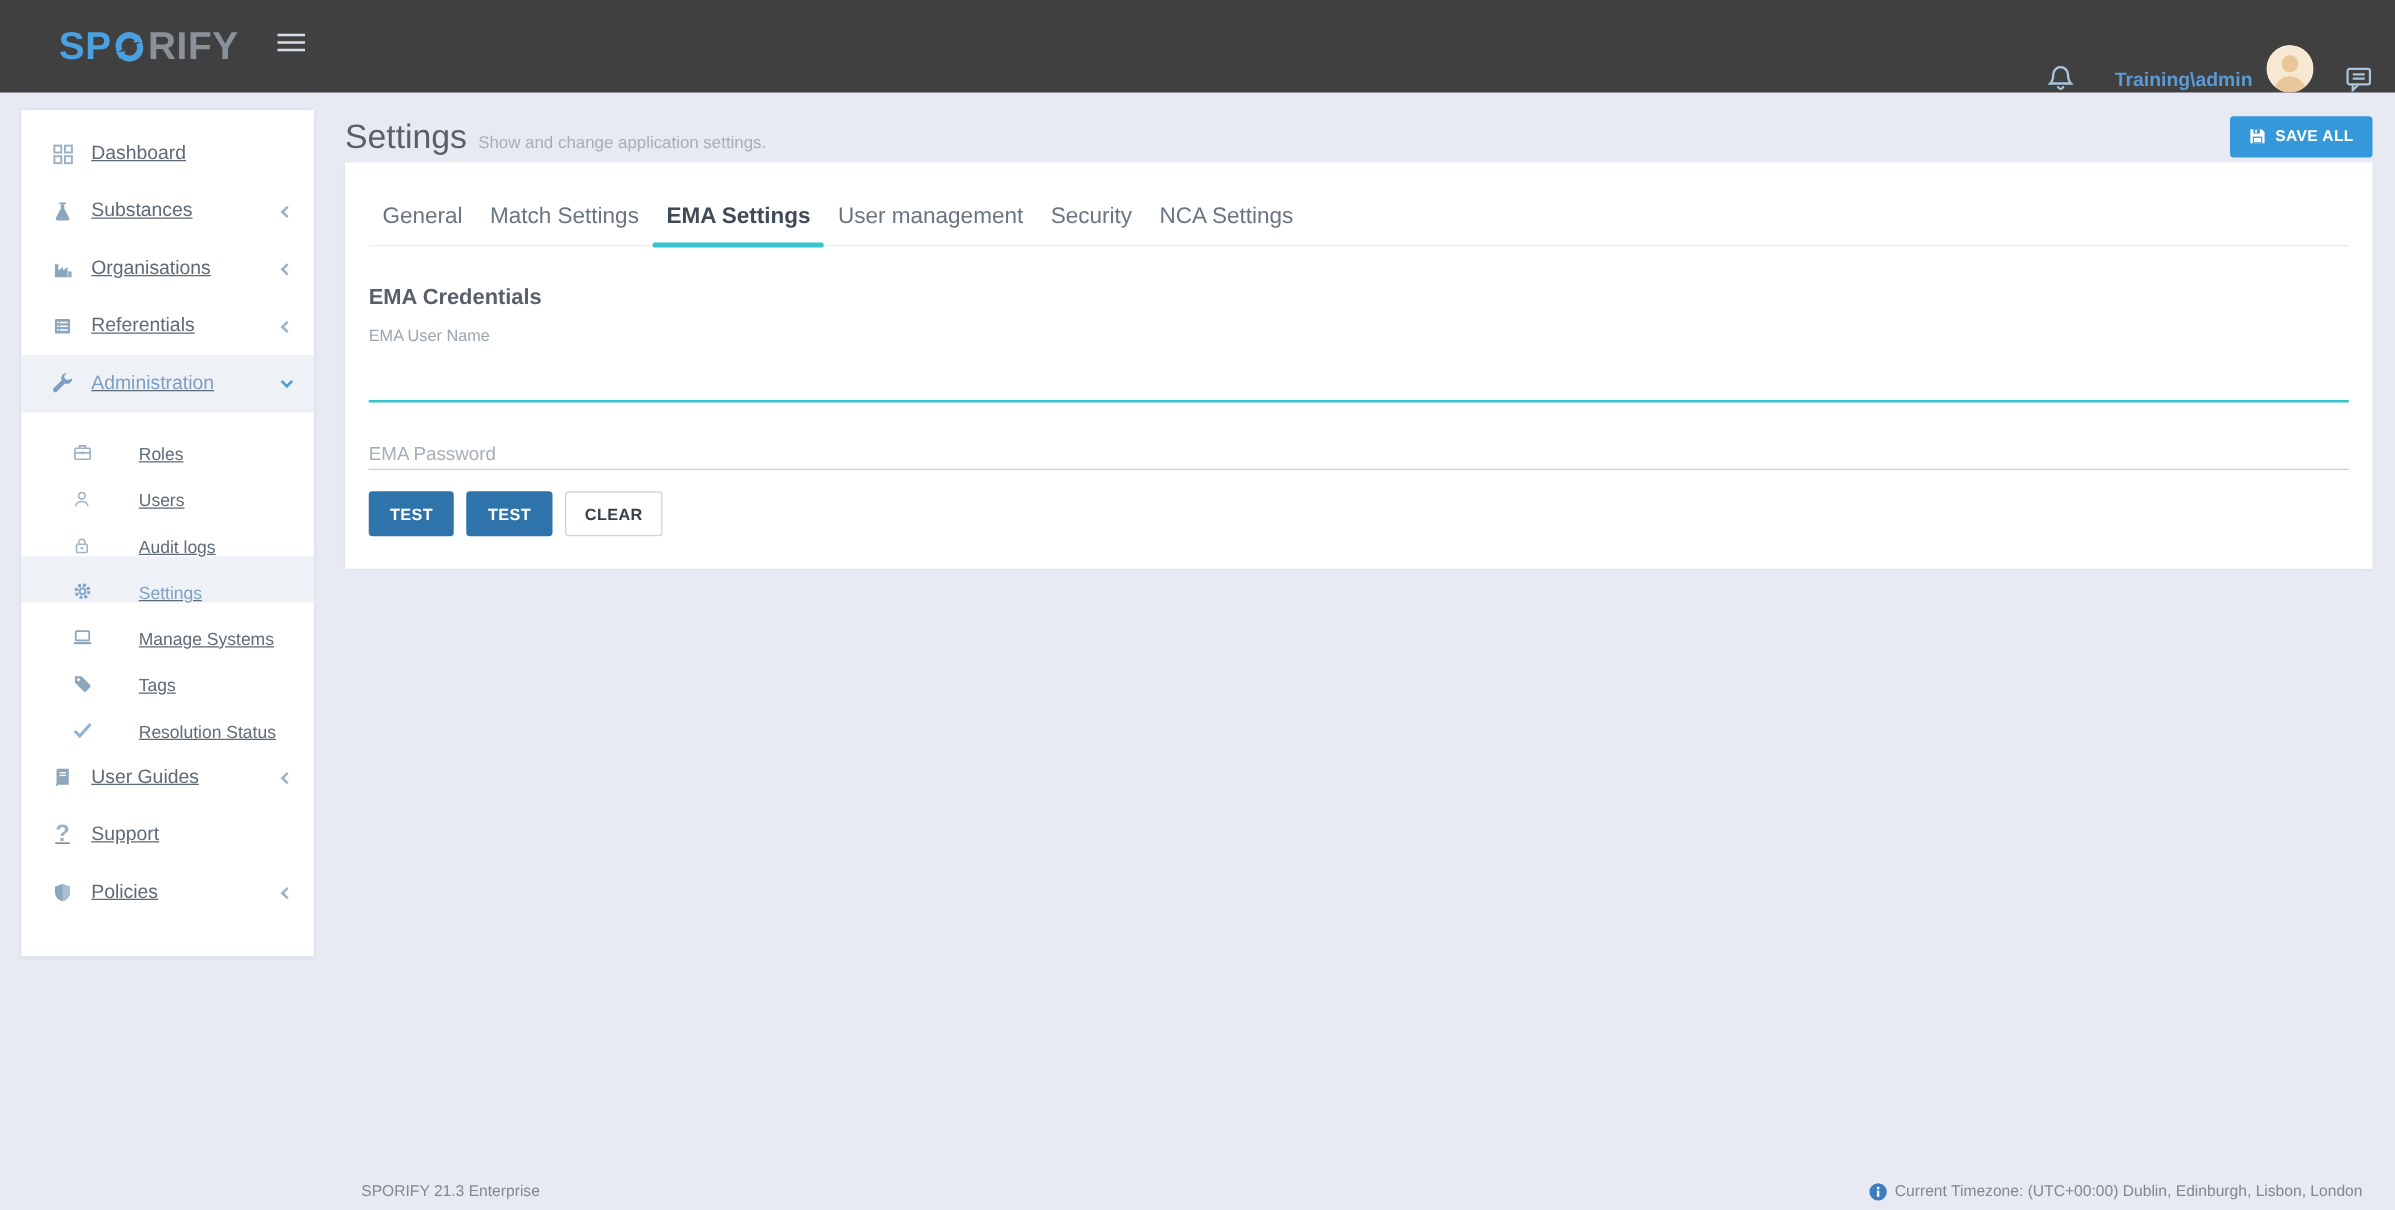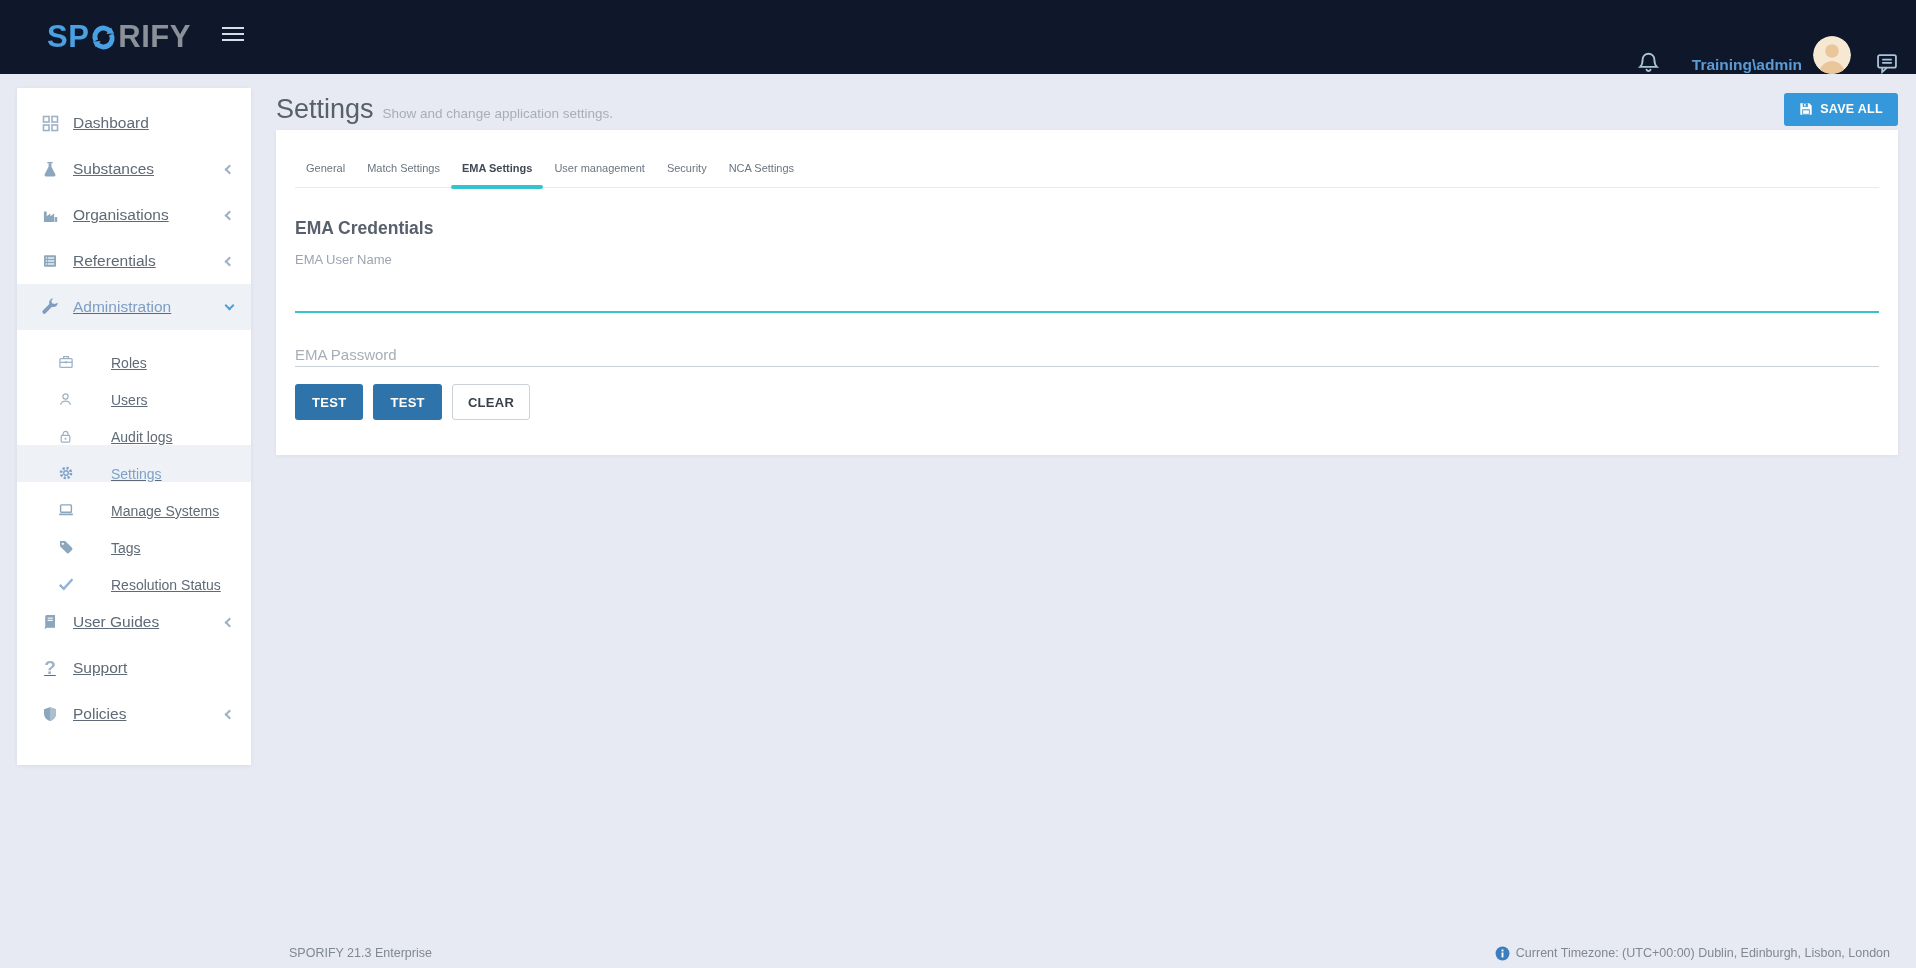--- a/index.html
+++ b/index.html
@@ -4,21 +4,21 @@
 <style>
   * { box-sizing: border-box; margin: 0; padding: 0; }
   html,body { width:1916px; height:968px; }
   body {
     position: relative; overflow: hidden;
     background: #e7eaf2;
     font-family: "Liberation Sans", sans-serif;
     color: #5e6a76;
   }
   
-  .topbar { position:absolute; top:0; left:0; right:0; height:74px; background:#0f172a; z-index:5; }
+  .topbar { position:absolute; top:0; left:0; right:0; height:74px; background:#404040; z-index:5; }
   .logo { position:absolute; left:47px; top:50%; transform:translateY(-50%);
           display:flex; align-items:center; font-weight:700; font-size:31px; letter-spacing:.5px; cursor:pointer; }
   .logo-sp { color:#4aa0e0; }
   .logo-rify { color:#8b9199; }
   .logo-o { margin:0 1px; }
   .hamburger { position:absolute; left:222px; top:27px; width:22px; cursor:pointer; }
   .hamburger i { display:block; height:2px; background:#d6dfe9; margin-bottom:4px; }
   .topbar-right { position:absolute; right:18px; top:0; height:74px; display:flex; align-items:flex-end; }
   .bell { margin-right:32px; cursor:pointer; display:flex; }
   .username { color:#5b9bd5; font-weight:700; font-size:15.5px; margin-right:11px; cursor:pointer; }
@@ -47,21 +47,21 @@
   
   .main { position:absolute; left:276px; right:18px; top:88px; }
   .page-header { height:42px; display:flex; align-items:center; }
   .page-title { font-size:27px; font-weight:400; color:#57606b; }
   .page-subtitle { margin-left:9px; font-size:13.5px; color:#a7aeb7; padding-top:8px; }
   .saveall { margin-left:auto; height:33px; background:#3598db; color:#fff; border:none; border-radius:3px;
              font-family:inherit; font-weight:700; font-size:12.5px; letter-spacing:.3px; padding:0 15px;
              display:flex; align-items:center; gap:7px; cursor:pointer; }
   .card { background:#fff; height:325px; padding:0 19px; box-shadow:0 1px 4px rgba(30,40,60,.05); }
   .tabs { display:flex; padding-top:19px; border-bottom:1px solid #e9ebef; }
-  .tab { padding:13px 11px; font-size:11px; color:#6a7580; position:relative; cursor:pointer; white-space:nowrap; }
+  .tab { padding:13px 11px; font-size:18px; color:#6a7580; position:relative; cursor:pointer; white-space:nowrap; }
   .tab.active { color:#414b55; font-weight:700; }
   .tab.active::after { content:""; position:absolute; left:0; right:0; bottom:-2px; height:4px;
                        background:#35c4ce; border-radius:2px; }
   .section-title { margin-top:30px; font-size:17.5px; color:#57606b; }
   .field-label { margin-top:13px; font-size:13px; color:#9ba5af; }
   .input-user { display:block; width:100%; height:46px; border:none; outline:none; background:transparent;
                 border-bottom:2px solid #35c4ce; font-family:inherit; font-size:15px; color:#404a54; }
   .input-pass { display:block; width:100%; height:38px; margin-top:16px; padding-top:14px; border:none; outline:none;
                 background:transparent; border-bottom:1px solid #c9d0d6; font-family:inherit; font-size:15px; color:#404a54; }
   .input-pass::placeholder { color:#a6aeb8; opacity:1; }

